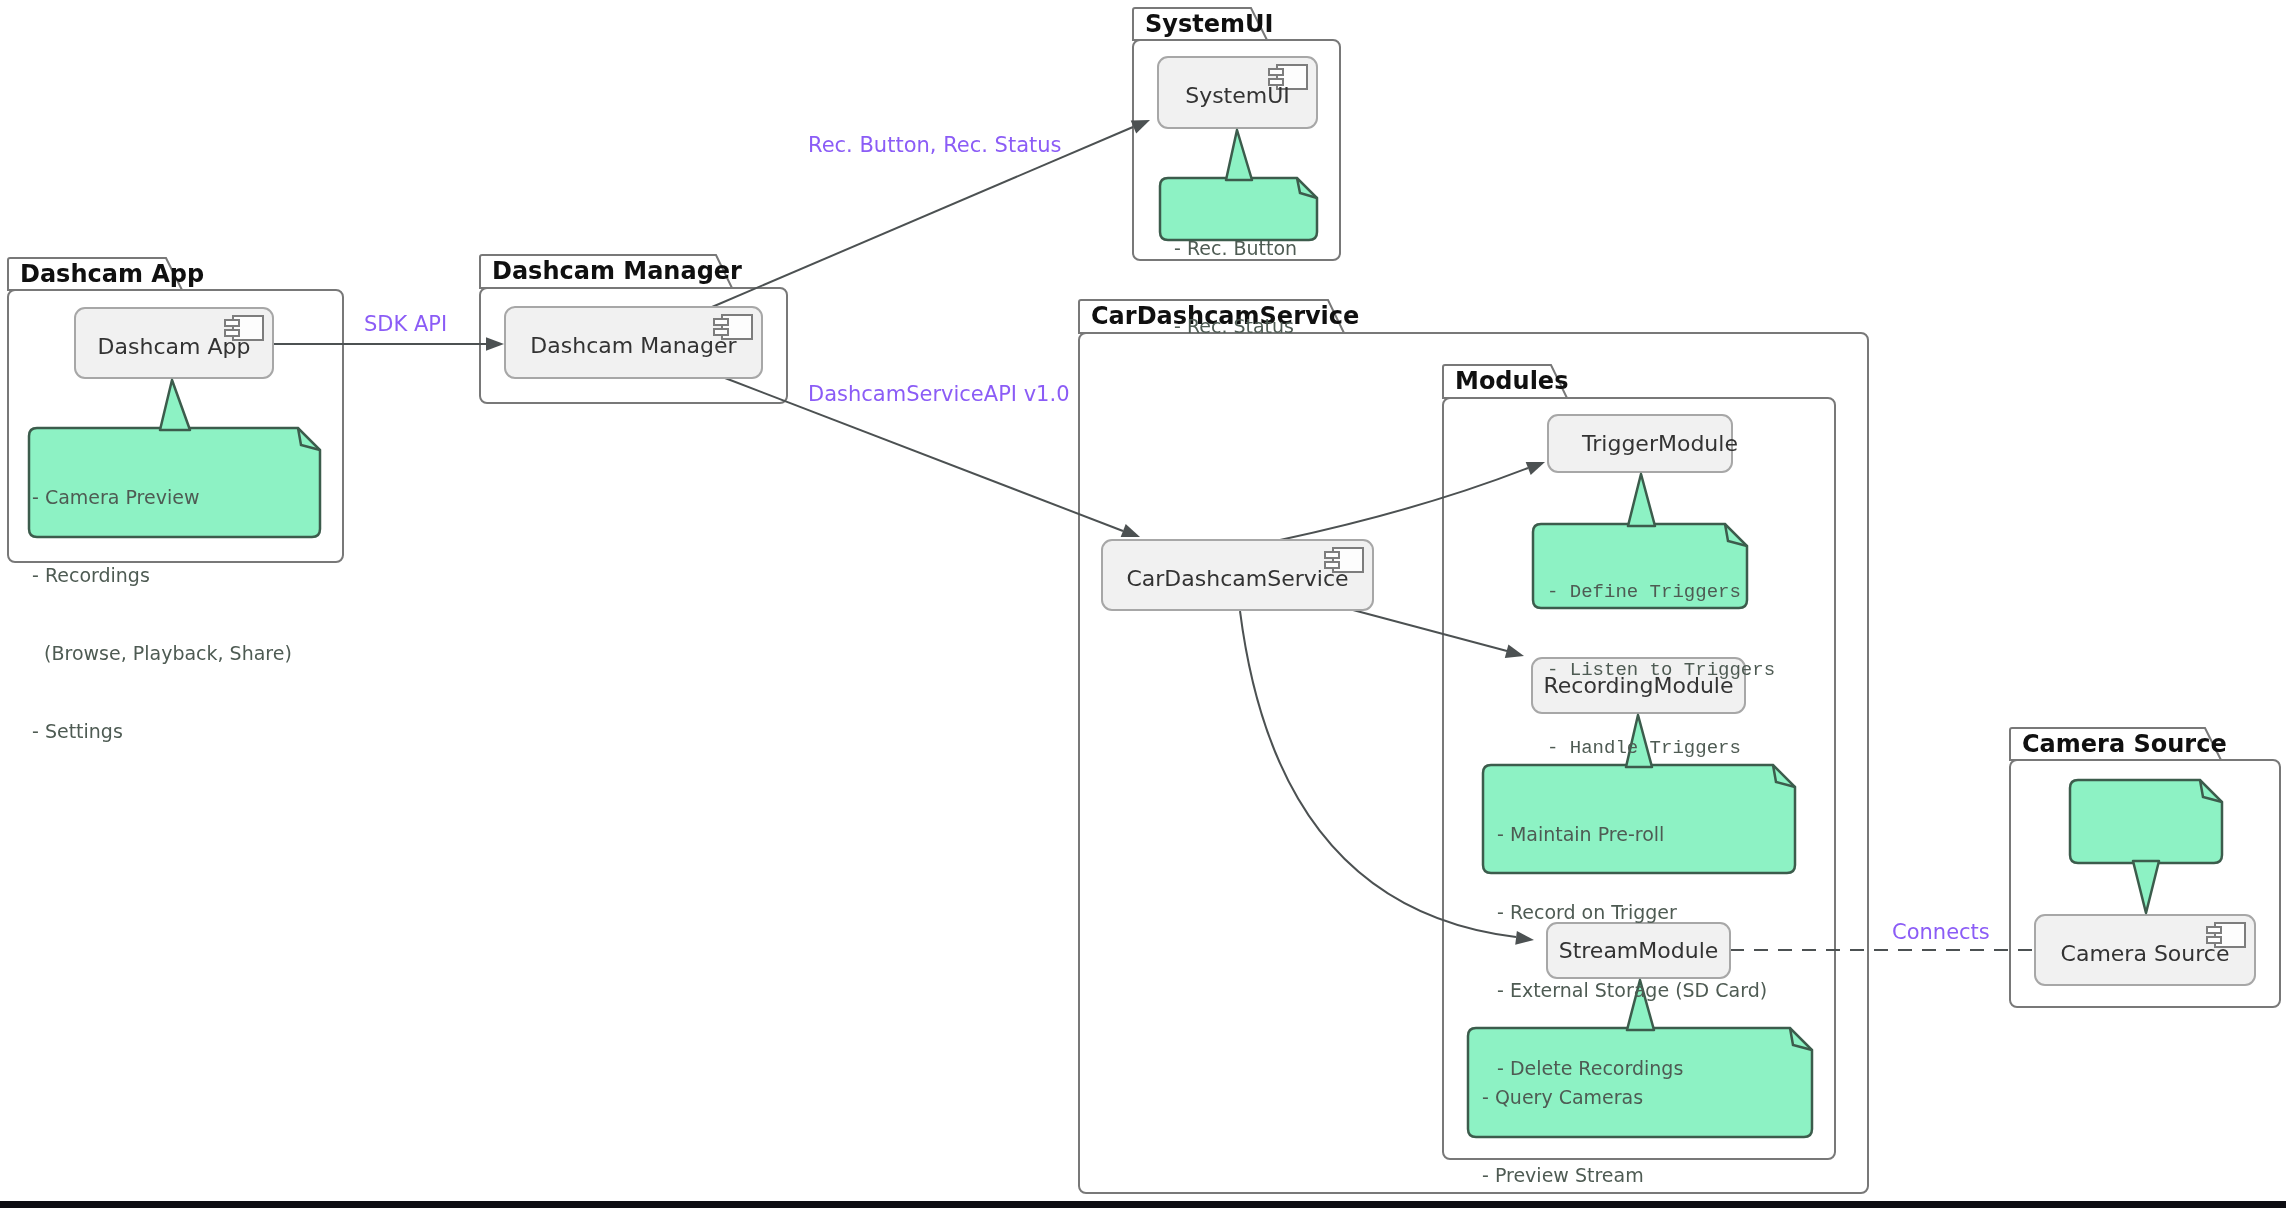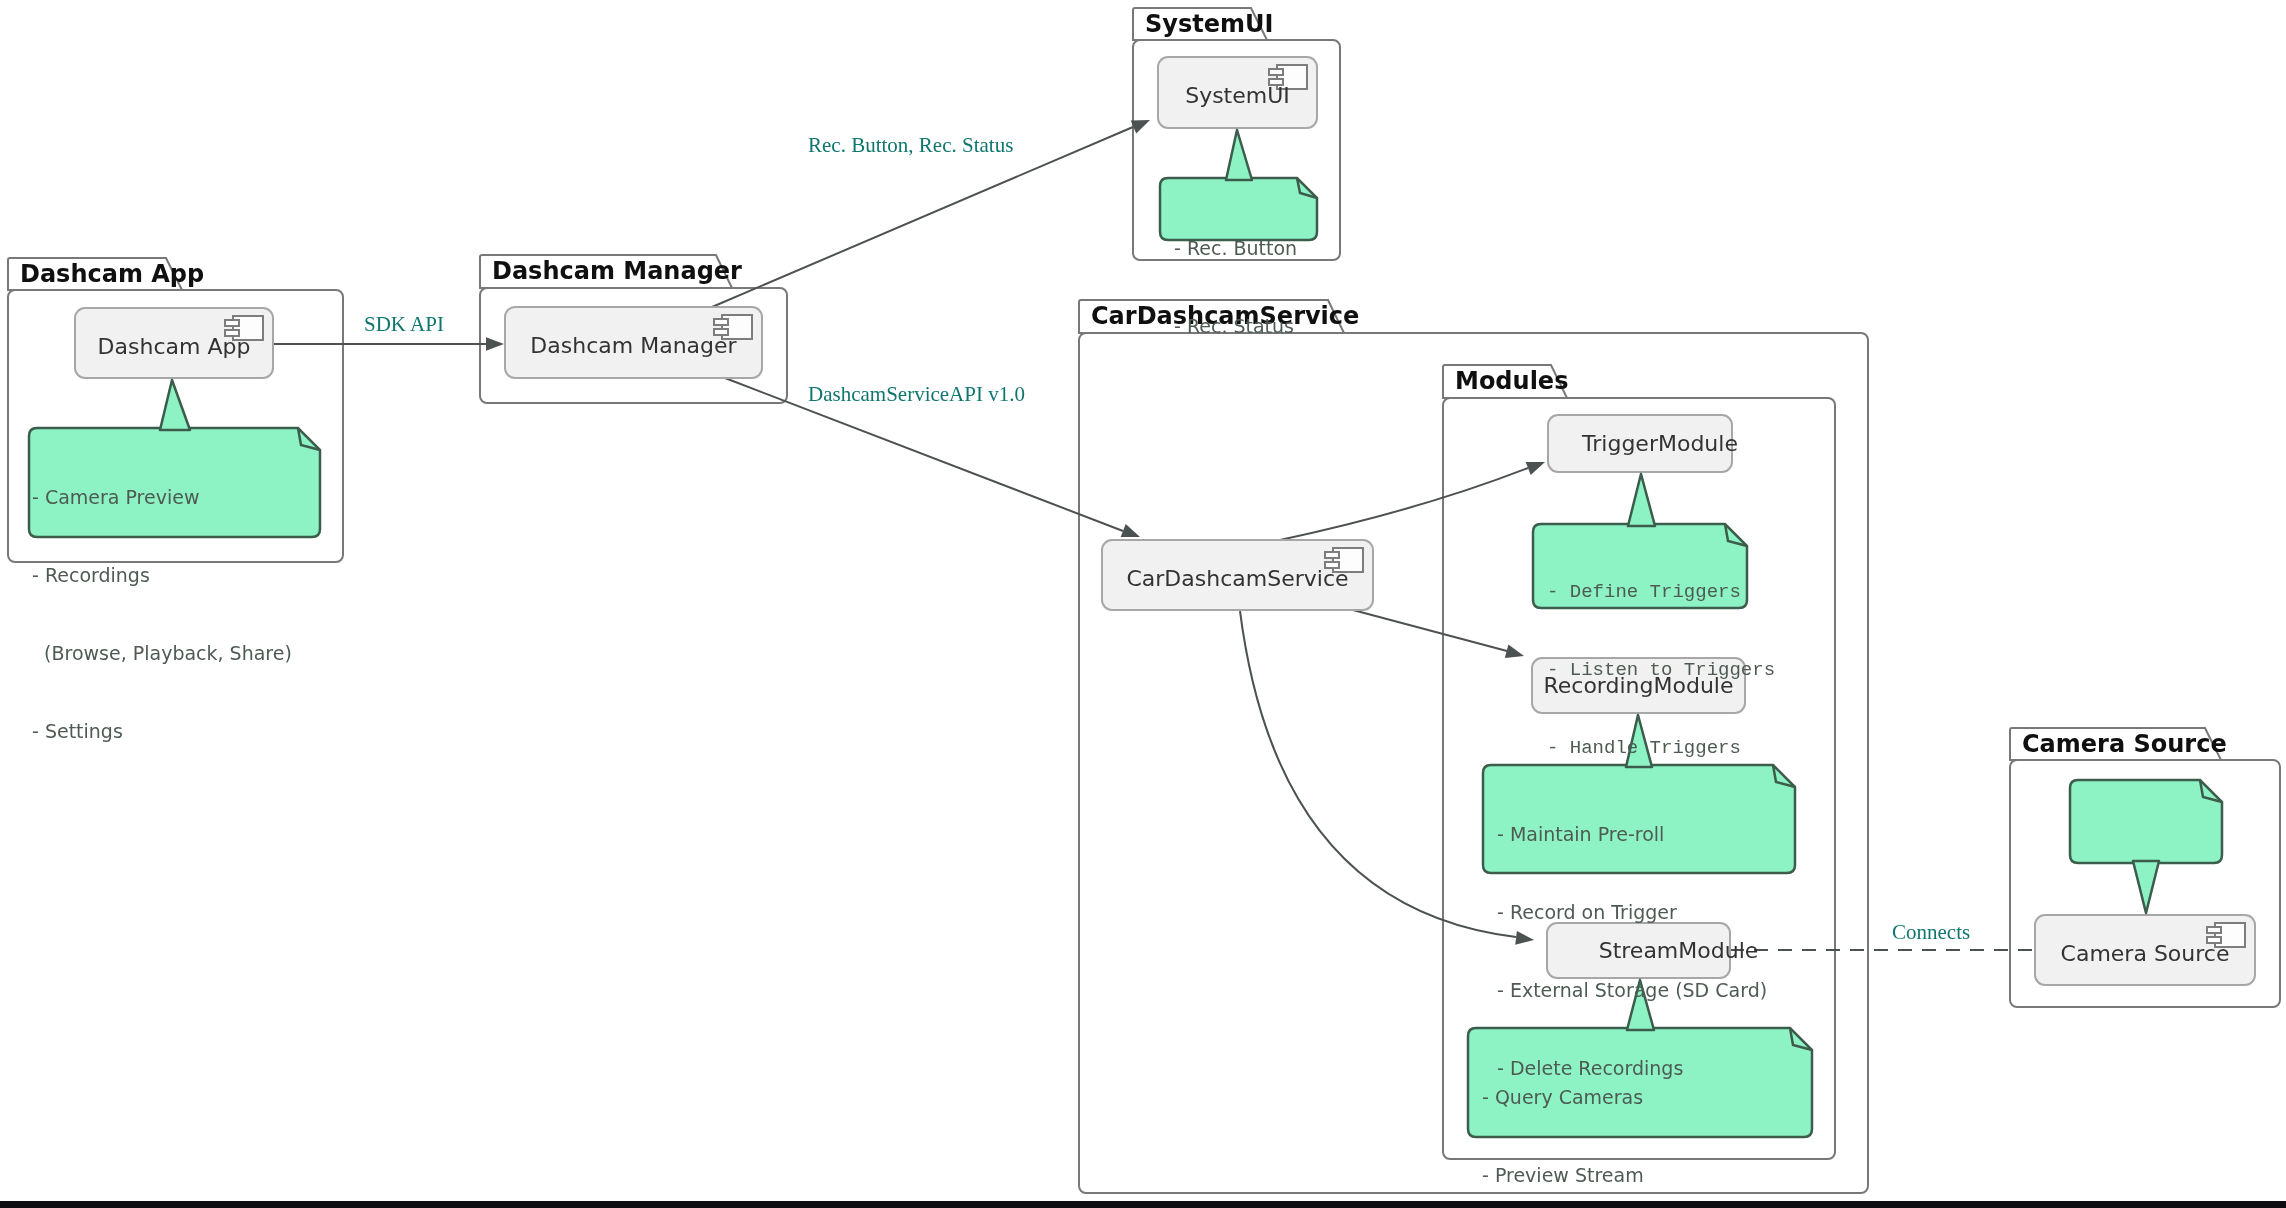--- a/index.html
+++ b/index.html
@@ -6,21 +6,21 @@
   .stage{
     position:relative;width:2286px;height:1208px;background:#ffffff;overflow:hidden;
     font-family:"DejaVu Sans","Liberation Sans",sans-serif;
   }
   svg.layer{position:absolute;left:0;top:0;}
   .pkg-title{position:absolute;font-weight:bold;font-size:24px;color:#101010;white-space:nowrap;}
   .comp-label{position:absolute;display:flex;align-items:center;justify-content:center;
     font-size:22px;color:#333333;white-space:nowrap;}
   .note-text{position:absolute;font-size:19px;line-height:26px;color:#4e5b53;white-space:pre;}
   .note-line{white-space:pre;}
-  .edge-label{position:absolute;font-size:21px;color:#0f766e;white-space:nowrap;font-family:Liberation Serif, serif;}
+  .edge-label{position:absolute;font-size:21px;color:#8b5cf6;white-space:nowrap;}
   .bottom-bar{position:absolute;left:0;top:1201px;width:2286px;height:7px;background:#0d0d12;}
 </style>
 </head>
 <body>
 
 <div class="stage">
 
   <svg class="layer" width="2286" height="1208" viewBox="0 0 2286 1208">
 
     <g>
@@ -148,21 +148,21 @@
   <div class="pkg-title" style="left:1091px;top:302px;">CarDashcamService</div>
   <div class="pkg-title" style="left:1455px;top:367px;">Modules</div>
   <div class="pkg-title" style="left:2022px;top:730px;">Camera Source</div>
 
   <div class="comp-label" style="left:75px;top:314px;width:198px;height:64px;">Dashcam App</div>
   <div class="comp-label" style="left:505px;top:313px;width:257px;height:65px;">Dashcam Manager</div>
   <div class="comp-label" style="left:1158px;top:63px;width:159px;height:65px;">SystemUI</div>
   <div class="comp-label" style="left:1102px;top:546px;width:271px;height:64px;">CarDashcamService</div>
   <div class="comp-label" style="left:1548px;top:415px;width:224px;height:57px;">TriggerModule</div>
   <div class="comp-label" style="left:1532px;top:658px;width:213px;height:55px;">RecordingModule</div>
-  <div class="comp-label" style="left:1547px;top:923px;width:183px;height:55px;margin-left:40px;">StreamModule</div>
+  <div class="comp-label" style="left:1547px;top:923px;width:183px;height:55px;">StreamModule</div>
   <div class="comp-label" style="left:2035px;top:921px;width:220px;height:64px;">Camera Source</div>
 
   <div class="note-text" style="left:32px;top:432px;">
     <div class="note-line">- Camera Preview</div>
     <div class="note-line">- Recordings</div>
     <div class="note-line">  (Browse, Playback, Share)</div>
     <div class="note-line">- Settings</div>
   </div>
   <div class="note-text" style="left:1174px;top:183px;">
     <div class="note-line">- Rec. Button</div>

